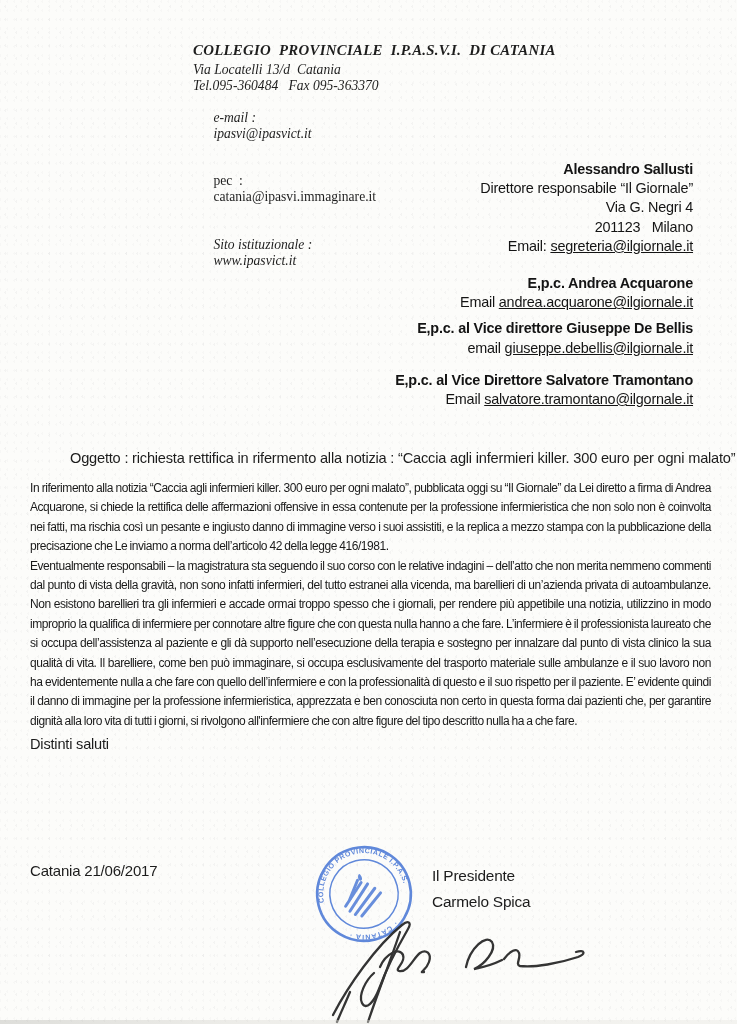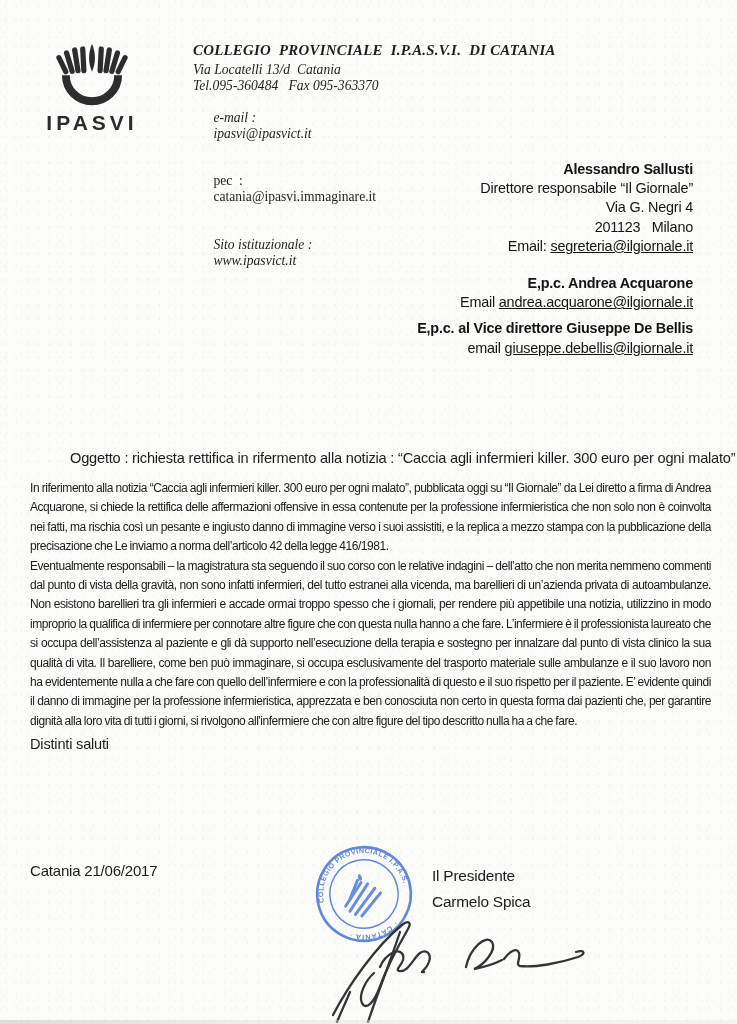--- a/index.html
+++ b/index.html
@@ -61,37 +61,20 @@
   .date-line{position:absolute;left:30px;top:862px;font-size:15px;letter-spacing:-0.2px;}
   .signer{position:absolute;left:432px;top:863px;font-size:15.4px;line-height:26px;letter-spacing:-0.2px;}
   .stamp{position:absolute;left:312px;top:842px;width:104px;height:104px;transform:rotate(-14deg);opacity:.88;}
   .sig{position:absolute;left:318px;top:910px;width:292px;height:114px;}
 </style>
 </head>
 <body>
 
 <div class="page">
 
-  <div class="logo-block">
-    <svg width="96" height="68" viewBox="0 0 100 78">
-      <g fill="#2d2d2d">
-        <rect x="13" y="14" width="6" height="24" rx="3" transform="rotate(-26 16 26)"></rect>
-        <rect x="21" y="9" width="6" height="28" rx="3" transform="rotate(-17 24 23)"></rect>
-        <rect x="29" y="6" width="6" height="30" rx="3" transform="rotate(-9 32 21)"></rect>
-        <rect x="37" y="5" width="6" height="31" rx="3" transform="rotate(-3 40 20)"></rect>
-        <rect x="57" y="5" width="6" height="31" rx="3" transform="rotate(3 60 20)"></rect>
-        <rect x="65" y="6" width="6" height="30" rx="3" transform="rotate(9 68 21)"></rect>
-        <rect x="73" y="9" width="6" height="28" rx="3" transform="rotate(17 76 23)"></rect>
-        <rect x="81" y="14" width="6" height="24" rx="3" transform="rotate(26 84 26)"></rect>
-        <path d="M50 2 C45.5 13 45.5 24 50 34 C54.5 24 54.5 13 50 2 Z"></path>
-      </g>
-      <path d="M20 38 A30 30 0 0 0 80 38" fill="none" stroke="#2d2d2d" stroke-width="9"></path>
-    </svg>
-    <div class="logo-text">IPASVI</div>
-  </div>
 
   <div class="lh-text">
     <div class="lh-org">COLLEGIO  PROVINCIALE  I.P.A.S.V.I.  DI CATANIA</div>
     <div class="lh-line italic">Via Locatelli 13/d  Catania</div>
     <div class="lh-line italic">Tel.095-360484   Fax 095-363370</div>
     <div class="lh-line">
       <span class="italic">e-mail :</span>
       <span class="lh-link italic">ipasvi@ipasvict.it</span>
     </div>
     <div class="lh-line">
@@ -120,20 +103,27 @@
       <div>
         <span>Email</span>
         <span class="r-email">andrea.acquarone@ilgiornale.it</span>
       </div>
     </div>
     <div class="r-b3">
       <div class="r-name">E,p.c.  al  Vice direttore Giuseppe De Bellis</div>
       <div>
         <span>email</span>
         <span class="r-email">giuseppe.debellis@ilgiornale.it</span>
+      </div>
+    </div>
+    <div>
+      <div class="r-name">E,p.c. al Vice Direttore Salvatore Tramontano</div>
+      <div>
+        <span>Email</span>
+        <span class="r-email">salvatore.tramontano@ilgornale.it</span>
       </div>
     </div>
   </div>
 
   <div class="letter-body">
     <div class="subject">Oggetto : richiesta rettifica in rifermento alla notizia : “Caccia agli infermieri killer. 300 euro per ogni malato”</div>
     <p>In riferimento alla notizia “Caccia agli infermieri killer. 300 euro per ogni malato”, pubblicata oggi su “Il Giornale”  da Lei diretto a firma di Andrea Acquarone, si chiede la rettifica delle affermazioni offensive in essa contenute per la professione infermieristica che non solo non è coinvolta nei fatti, ma rischia così un pesante e ingiusto danno di immagine verso i suoi assistiti, e la replica a mezzo stampa con la pubblicazione della precisazione che Le inviamo a norma dell’articolo 42 della legge 416/1981.</p>
     <p>Eventualmente responsabili – la magistratura sta seguendo il suo corso con le relative indagini  – dell’atto che non merita nemmeno commenti dal punto di vista della gravità, non sono infatti infermieri, del tutto estranei alla vicenda, ma barellieri di un’azienda privata di autoambulanze. Non esistono barellieri tra gli infermieri e accade ormai troppo spesso che i giornali, per rendere più appetibile una notizia, utilizzino in modo improprio la qualifica di infermiere per connotare altre figure che con questa nulla hanno a che fare. L’infermiere è il professionista laureato che si occupa dell’assistenza al paziente e gli dà supporto nell’esecuzione della terapia e sostegno per innalzare dal punto di vista clinico la sua qualità di vita. Il barelliere, come ben può immaginare, si occupa esclusivamente del trasporto materiale sulle ambulanze e il suo lavoro non ha evidentemente nulla a che fare con quello dell’infermiere e con la professionalità di questo e il suo rispetto per il paziente. E’ evidente quindi il danno di immagine per la professione infermieristica, apprezzata e ben conosciuta non certo in questa forma dai  pazienti che, per garantire  dignità alla loro vita di tutti i giorni, si rivolgono all'infermiere che con altre figure del tipo descritto nulla ha a che fare.</p>
     <div class="closing">Distinti saluti</div>
   </div>

